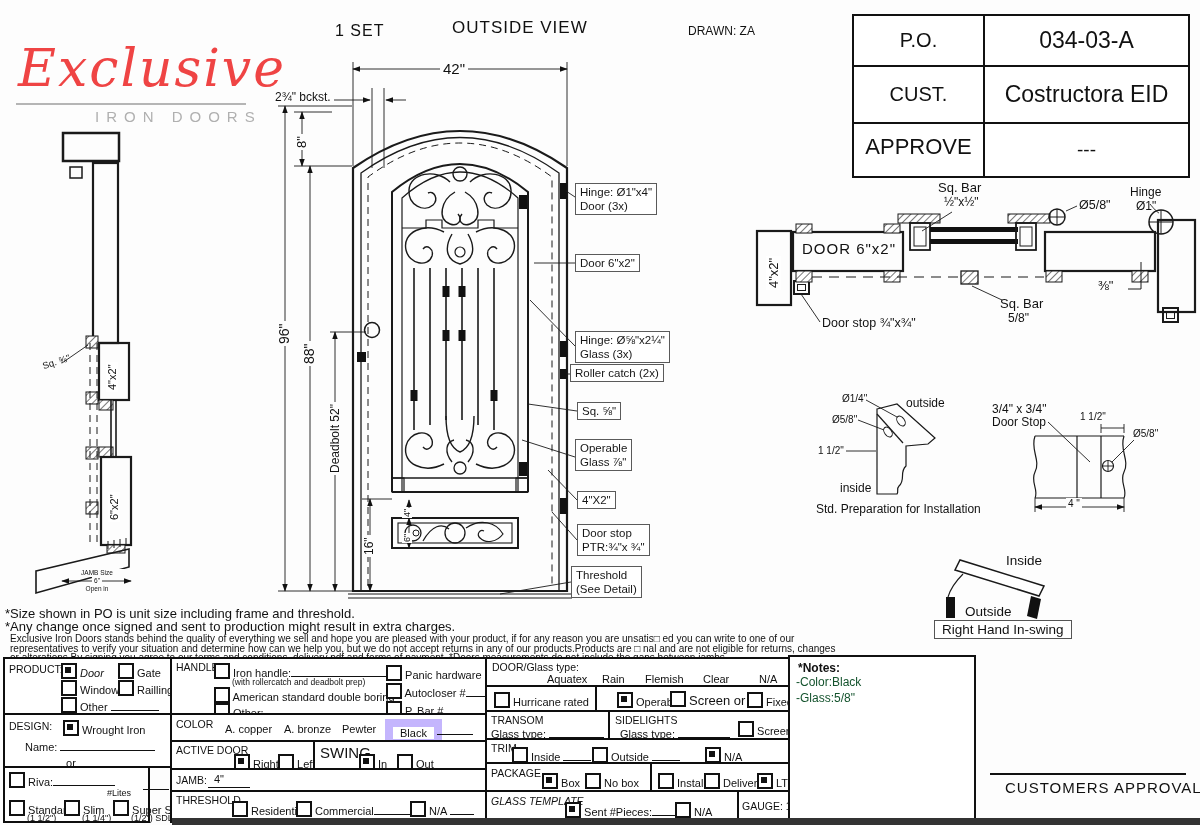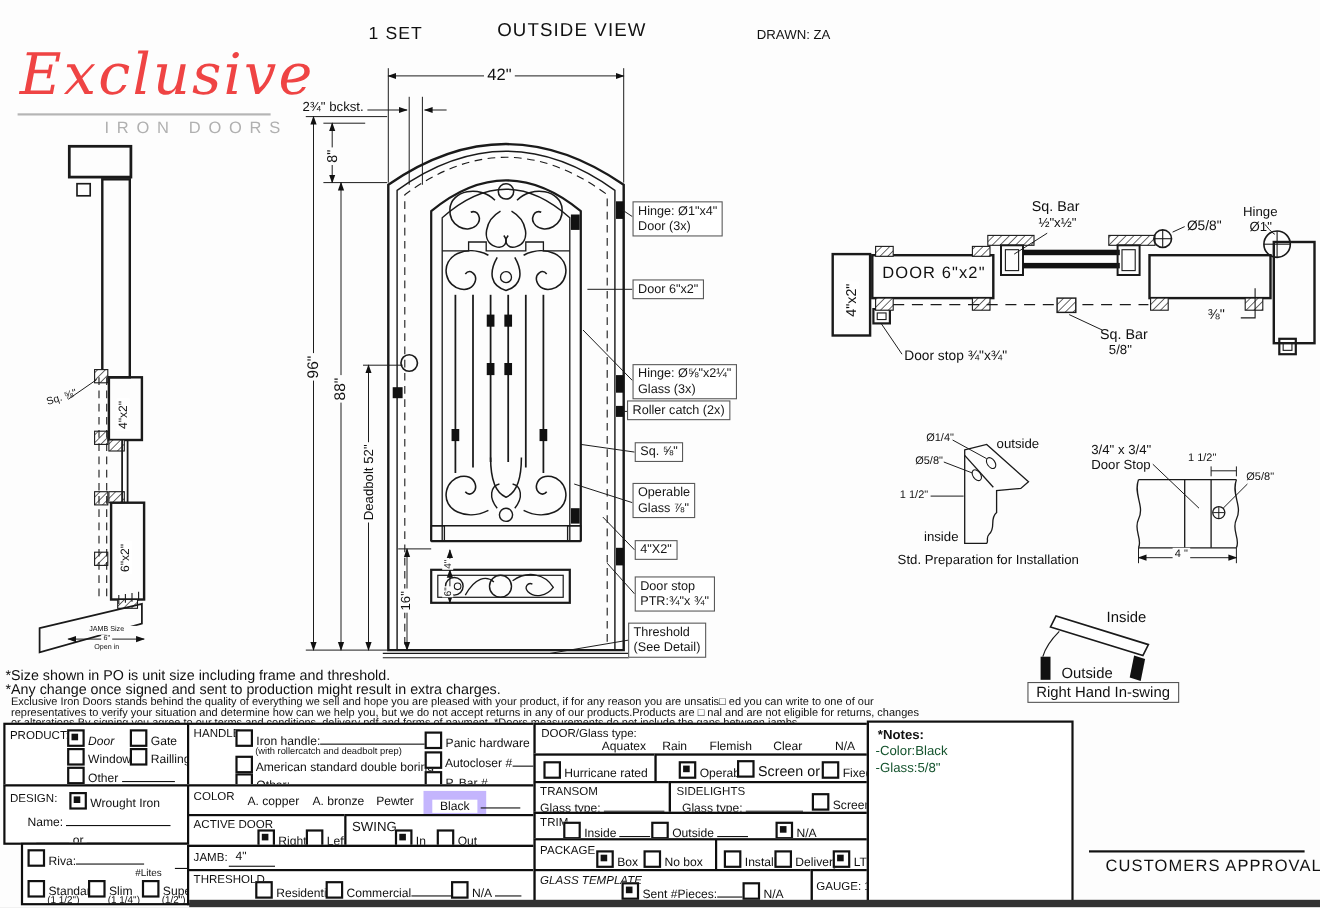--- a/index.html
+++ b/index.html
@@ -272,20 +272,28 @@
   </svg>
 
   <div class="abs logo-script" style="left:18px;top:38px;">Exclusive</div>
   <div class="logo-underline" style="left:16px;top:103px;width:230px;"></div>
   <div class="abs logo-sub" style="left:95px;top:108px;">IRON DOORS</div>
 
   <div class="abs hd-set" style="left:335px;top:22px;">1  SET</div>
   <div class="abs hd-view" style="left:452px;top:18px;">OUTSIDE VIEW</div>
   <div class="abs hd-drawn" style="left:688px;top:24px;">DRAWN: ZA</div>
 
+  <div class="po-table">
+    <div class="po-cell po-l po-b">P.O.</div>
+    <div class="po-cell po-v po-b">034-03-A</div>
+    <div class="po-cell po-l po-b">CUST.</div>
+    <div class="po-cell po-v po-b">Costructora EID</div>
+    <div class="po-cell po-l" style="font-size:22px;align-items:flex-start;padding-top:10px;">APPROVE</div>
+    <div class="po-cell po-v" style="font-size:19px;">---</div>
+  </div>
 
   <div class="dimlbl" style="left:440px;top:60px;font-size:15px;">42"</div>
   <div class="dimlbl" style="left:272px;top:90px;font-size:12px;">2¾" bckst.</div>
   <div class="vtx" style="left:294px;top:150px;">8"</div>
   <div class="vtx" style="left:276px;top:346px;font-size:14px;">96"</div>
   <div class="vtx" style="left:301px;top:366px;font-size:14px;">88"</div>
   <div class="vtx" style="left:328px;top:475px;font-size:12px;">Deadbolt 52"</div>
   <div class="vtx" style="left:362px;top:557px;font-size:12px;">16"</div>
   <div class="vtx" style="left:402px;top:518px;font-size:9px;padding:0 1px;">4"</div>
   <div class="vtx" style="left:402px;top:543px;font-size:9px;padding:0 1px;">6"</div>
@@ -376,21 +384,21 @@
     <span class="abs" style="left:56px;top:38px;"><span class="cb"></span> <span>Other</span> <span class="blank" style="width:48px;"></span></span>
   </div>
 
   <div class="cell" style="left:3px;top:713px;width:169px;height:55px;">
     <span class="abs" style="left:4px;top:5px;font-size:10.5px;">DESIGN:</span>
     <span class="abs" style="left:58px;top:5px;"><span class="cb checked"></span> <span>Wrought Iron</span></span>
     <span class="abs" style="left:20px;top:24px;"><span>Name:</span> <span class="blank" style="width:95px;"></span></span>
     <span class="abs" style="left:28px;top:40px;"><span class="blank" style="width:30px;"></span> <span>or</span> <span class="blank" style="width:30px;"></span></span>
   </div>
 
-  <div class="cell" style="left:19px;top:766px;width:169px;height:57px;">
+  <div class="cell" style="left:3px;top:766px;width:147px;height:57px;">
     <span class="abs" style="left:4px;top:4px;"><span class="cb"></span> <span>Riva:</span><span class="blank" style="width:62px;"></span></span>
     <span class="abs blank" style="left:138px;top:10px;width:26px;"></span>
     <span class="abs sub" style="left:102px;top:20px;">#Lites</span>
     <span class="abs" style="left:4px;top:32px;"><span class="cb"></span> <span>Standard</span></span>
     <span class="abs sub" style="left:22px;top:45px;">(1 1/2")</span>
     <span class="abs" style="left:59px;top:32px;"><span class="cb"></span> <span>Slim</span></span>
     <span class="abs sub" style="left:77px;top:45px;">(1 1/4")</span>
     <span class="abs" style="left:108px;top:32px;"><span class="cb"></span> <span>Super Slim</span></span>
     <span class="abs sub" style="left:126px;top:45px;">(1/2") SDL</span>
   </div>
@@ -415,21 +423,21 @@
     <span class="abs blank" style="left:265px;top:8px;width:36px;"></span>
   </div>
 
   <div class="cell" style="left:170px;top:740px;width:145px;height:30px;">
     <span class="abs" style="left:4px;top:2px;font-size:10.5px;">ACTIVE DOOR</span>
     <span class="abs" style="left:62px;top:12px;"><span class="cb checked"></span> <span>Right</span></span>
     <span class="abs" style="left:106px;top:12px;"><span class="cb"></span> <span>Left</span></span>
   </div>
 
   <div class="cell" style="left:313px;top:740px;width:174px;height:30px;">
-    <span class="abs" style="left:5px;top:2px;font-size:12px;">SWING</span>
+    <span class="abs" style="left:5px;top:2px;font-size:15px;">SWING</span>
     <span class="abs" style="left:44px;top:12px;"><span class="cb checked"></span> <span>In</span></span>
     <span class="abs" style="left:82px;top:12px;"><span class="cb"></span> <span>Out</span></span>
   </div>
 
   <div class="cell" style="left:170px;top:768px;width:317px;height:24px;">
     <span class="abs" style="left:4px;top:4px;font-size:10.5px;">JAMB:</span>
     <span class="abs" style="left:42px;top:3px;font-size:11px;">4"</span>
     <span class="abs blank" style="left:36px;top:6px;width:42px;"></span>
   </div>
 

